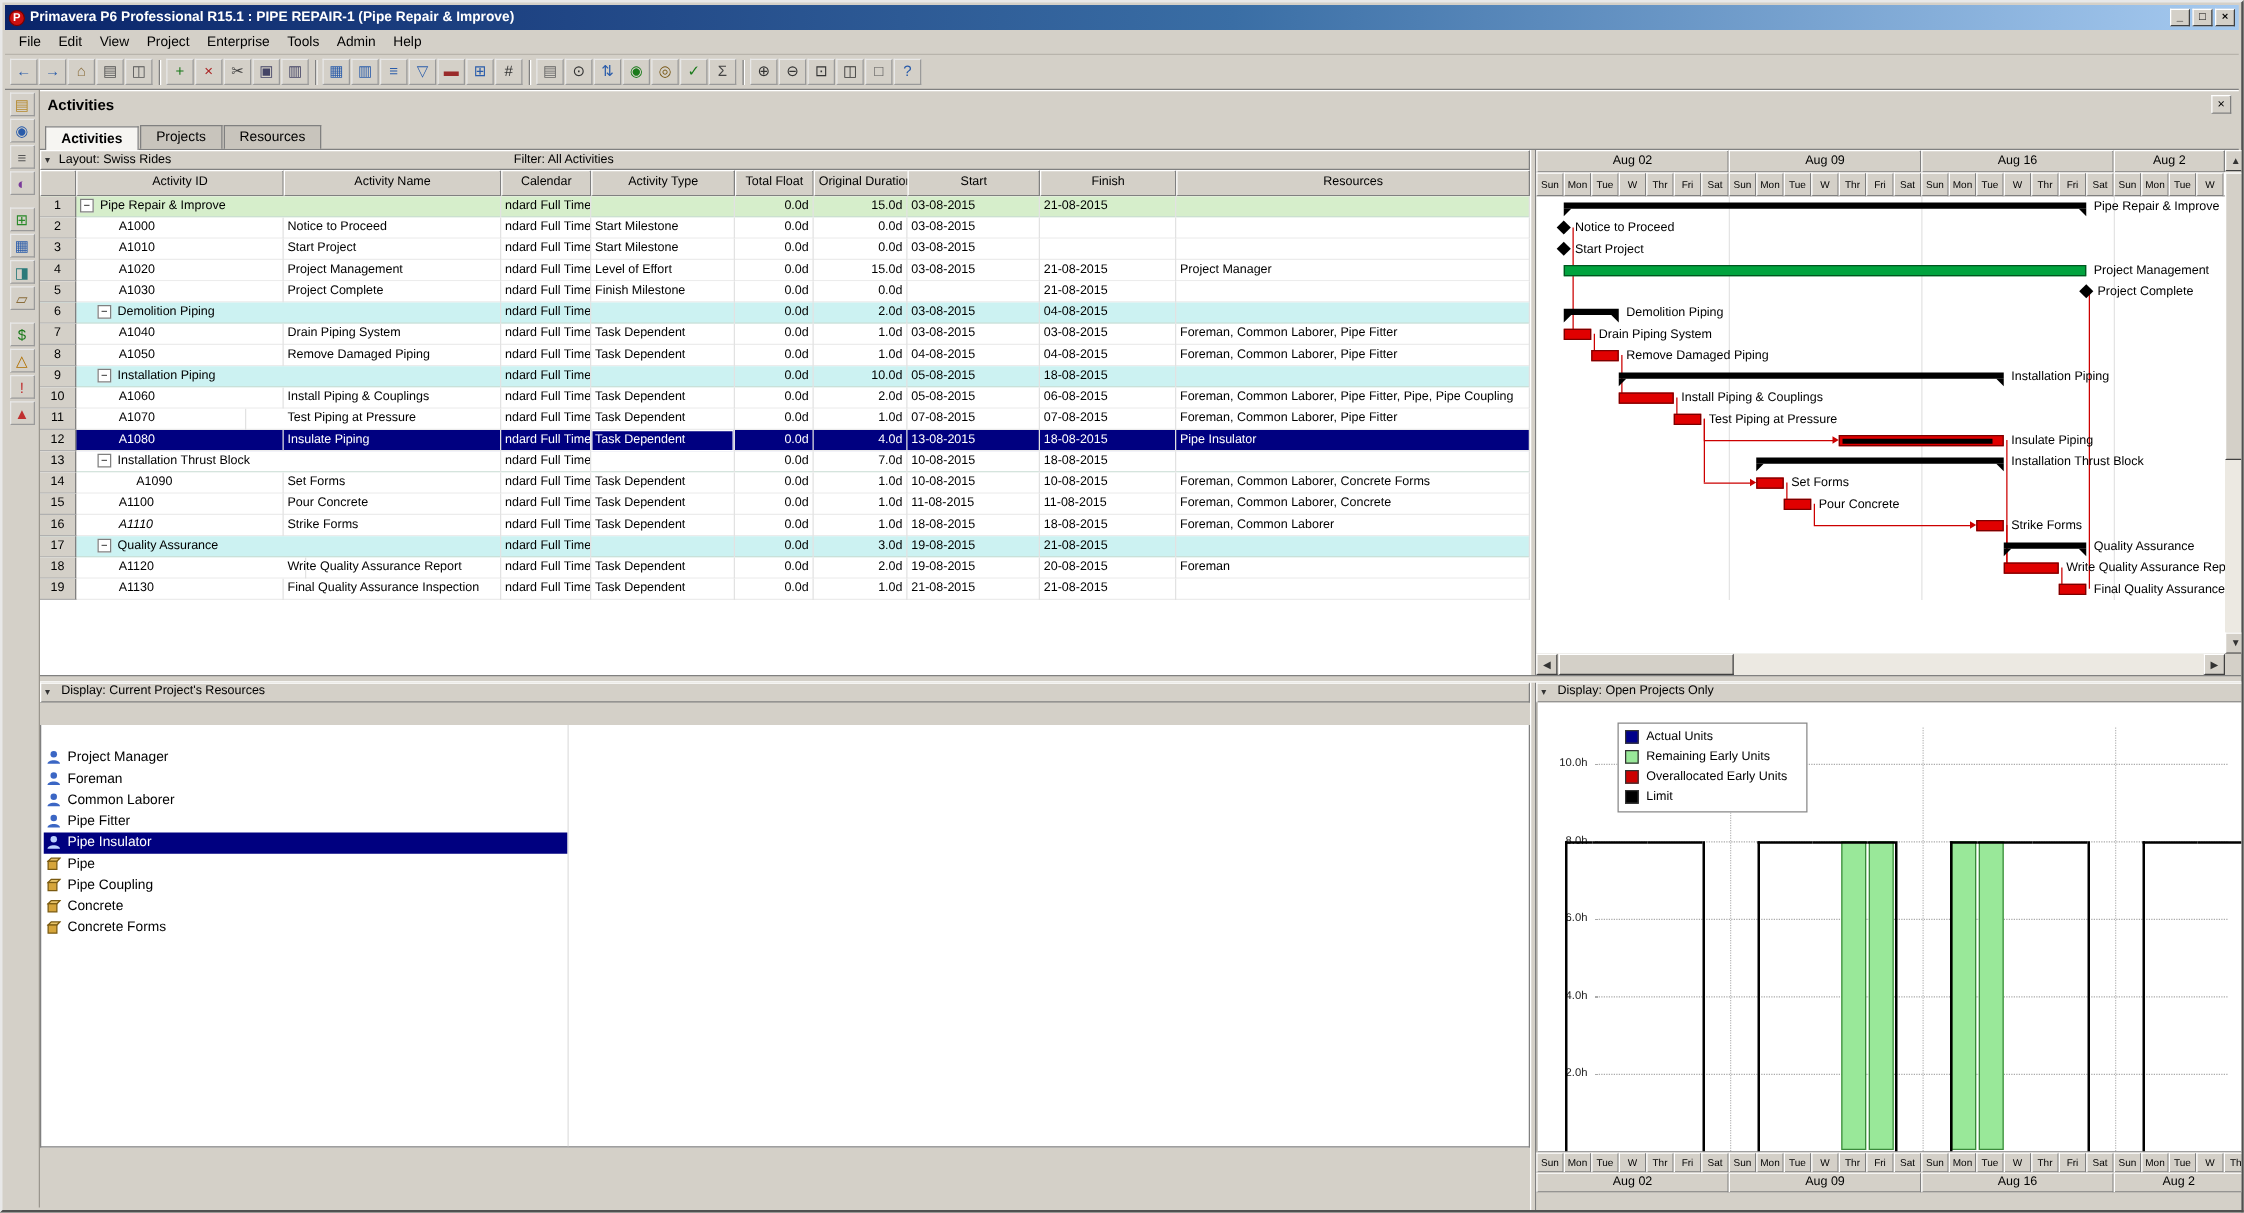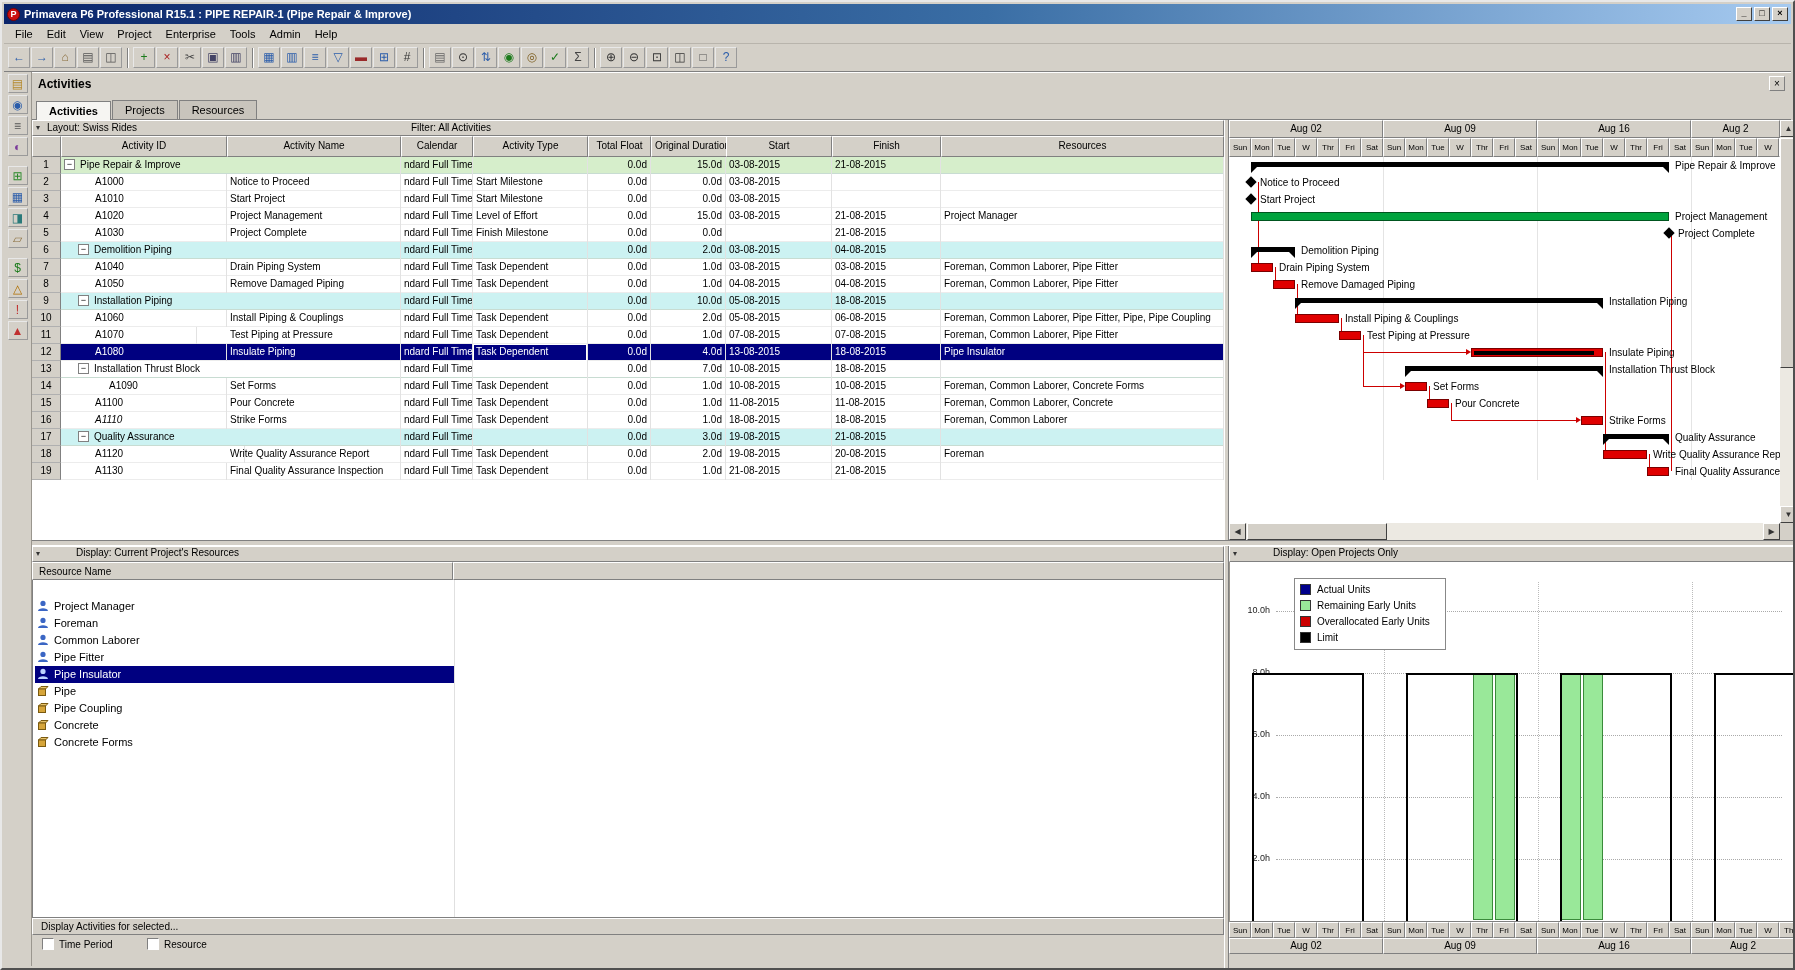--- a/index.html
+++ b/index.html
@@ -76,21 +76,21 @@
   #reschecks { position:absolute; left:0; top:389px; width:1192px; height:20px; background:#d4d0c8; }
 
   #histpane { position:absolute; left:1227px; top:544px; width:566px; height:424px; background:#d4d0c8; }
   #histdisp { position:absolute; left:0; top:0; width:566px; height:16px; background:#d4d0c8;
     border:1px solid; border-color:#fff #808080 #808080 #fff; font-size:10px; overflow:hidden; }
   #histchart { position:absolute; left:0; top:16px; width:566px; height:360px; background:#fff;
     border-left:1px solid #9a968e; overflow:hidden; }
   #histdays { position:absolute; left:0; top:376px; width:566px; height:16px; overflow:hidden; }
   #histweeks { position:absolute; left:0; top:392px; width:566px; height:16px; overflow:hidden; }
 
-  .displbl { padding:1px 4px 0 16px; white-space:nowrap;margin-left:27px; }
+  .displbl { padding:1px 4px 0 16px; white-space:nowrap; }
   .disp-arrow { position:absolute; left:3px; top:2px; font-size:8px; color:#333; }
   .cell { position:absolute; top:0; height:17px; overflow:hidden; white-space:nowrap; font-size:10px;
     padding:2px 3px 0 3px; border-right:1px solid #e2e2e2; }
   .hdrc { position:absolute; top:0; height:21px; background:#d4d0c8; border:1px solid;
     border-color:#fff #808080 #808080 #fff; font-size:10px; text-align:center; overflow:hidden;
     white-space:nowrap; padding-top:3px; }
   .legend-row { display:flex; align-items:center; height:16px; padding-left:5px; font-size:10px; }
   .legend-chip { width:11px; height:11px; border:1px solid #333; margin-right:6px; flex:0 0 auto; }
   .chkbox { position:absolute; width:12px; height:12px; background:#fff; border:1px solid;
     border-color:#808080 #fff #fff #808080; top:3px; }
@@ -562,24 +562,20 @@
     </div>
   <div id="gcorner"></div>
 
   <div id="hsplit"></div>
 
   <div id="respane">
     <div id="resdisp">
       <span class="disp-arrow">▾</span>
       <span class="displbl">Display: Current Project's Resources</span>
     </div>
-    <div id="reshdr">
-        <div class="tscell" style="left: 0px; top: 0px; width: 421px; height: 18px; text-align: left; padding: 3px 0px 0px 6px; font-size: 10px;">Resource Name</div>
-        <div class="tscell" style="left: 421px; top: 0px; width: 771px; height: 18px;"></div>
-      </div>
     <div id="reslist">
         <div style="position: absolute; left: 2px; top: 18px; width: 419px; height: 17px; background: transparent; color: rgb(0, 0, 0); font-size: 11px;">
           <span style="position: absolute; left: 2px; top: 2px; width: 12px; height: 12px;"><svg width="12" height="12">
               <circle cx="6" cy="3.4" r="2.6" fill="#3b66c4"></circle>
               <path d="M1 11 C1 7.2 11 7.2 11 11 Z" fill="#3b66c4"></path>
             </svg></span>
           <span style="position: absolute; left: 19px; top: 2px; white-space: nowrap;">Project Manager</span>
         </div>
         <div style="position: absolute; left: 2px; top: 35px; width: 419px; height: 17px; background: transparent; color: rgb(0, 0, 0); font-size: 11px;">
           <span style="position: absolute; left: 2px; top: 2px; width: 12px; height: 12px;"><svg width="12" height="12">
@@ -631,29 +627,20 @@
           <span style="position: absolute; left: 19px; top: 2px; white-space: nowrap;">Concrete</span>
         </div>
         <div style="position: absolute; left: 2px; top: 154px; width: 419px; height: 17px; background: transparent; color: rgb(0, 0, 0); font-size: 11px;">
           <span style="position: absolute; left: 2px; top: 2px; width: 12px; height: 12px;"><svg width="12" height="12">
               <polygon points="1.5,4 4,1.5 11,1.5 8.5,4" fill="#e8c46a" stroke="#7a5a10"></polygon>
               <rect x="1.5" y="4" width="7" height="6.5" fill="#d6a53a" stroke="#7a5a10"></rect>
             </svg></span>
           <span style="position: absolute; left: 19px; top: 2px; white-space: nowrap;">Concrete Forms</span>
         </div>
         <div style="position: absolute; left: 421px; top: 0px; width: 1px; height: 338px; background: rgb(224, 224, 224);"></div>
-      </div>
-    <div id="resact">
-      <span>Display Activities for selected...</span>
-    </div>
-    <div id="reschecks">
-        <div class="chkbox" style="left: 10px;"></div>
-        <span style="position: absolute; left: 27px; top: 4px; font-size: 10px;">Time Period</span>
-        <div class="chkbox" style="left: 115px;"></div>
-        <span style="position: absolute; left: 132px; top: 4px; font-size: 10px;">Resource</span>
       </div>
   </div>
 
   <div id="histpane">
     <div id="histdisp">
       <span class="disp-arrow">▾</span>
       <span class="displbl">Display: Open Projects Only</span>
     </div>
     <div id="histchart">
         <div style="position: absolute; left: 46px; top: 297px; width: 506px; height: 1px; border-top: 1px dotted rgb(170, 170, 170);"></div>

